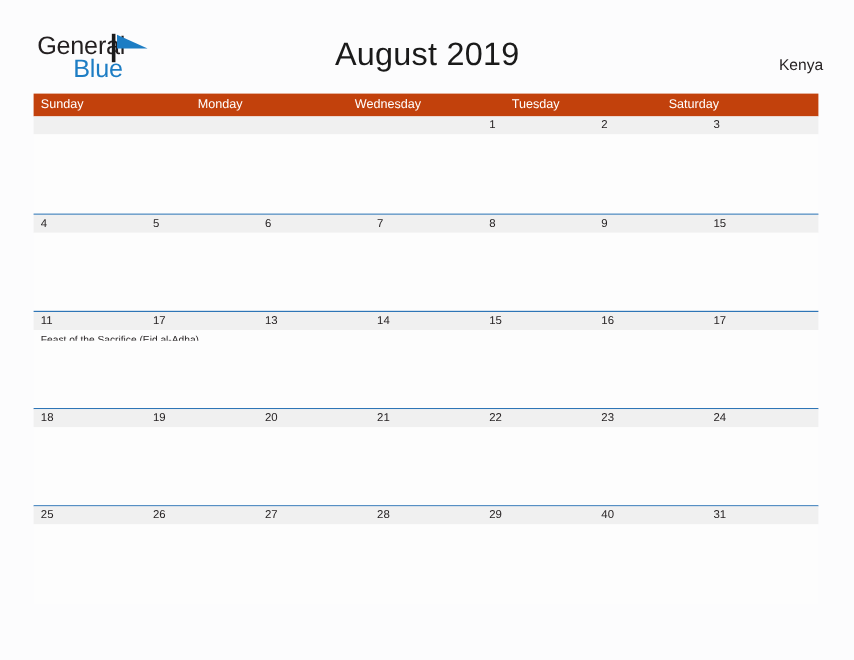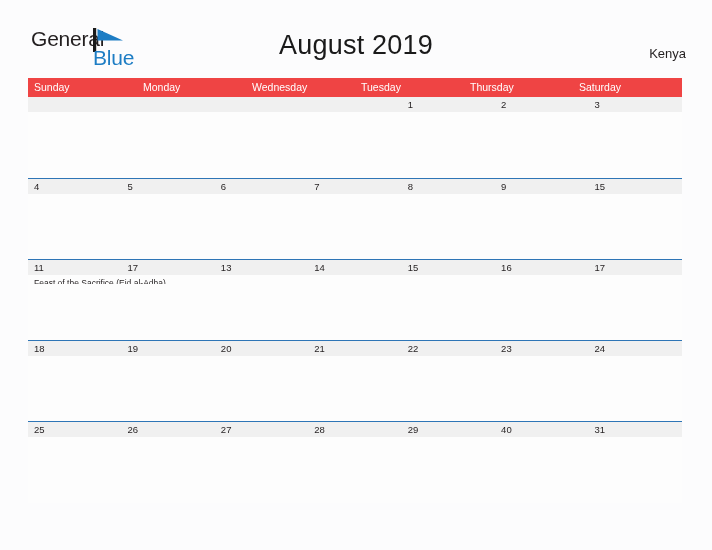--- a/index.html
+++ b/index.html
@@ -45,21 +45,20 @@
     height: 24px;
   }
   .logo-blue {
     position: absolute;
     left: 30px;
     top: 19px;
     font-size: 21px;
     color: #1d7dc4;
     letter-spacing: -0.2px;
     font-family: "Liberation Sans", sans-serif;
-    margin-left: 32px;
   }
 
   .cal-title {
     position: absolute;
     left: 0;
     right: 0;
     top: 30px;
     text-align: center;
     font-size: 27px;
     color: #1a1a1a;
@@ -78,21 +77,21 @@
   
   .calendar {
     position: absolute;
     left: 28px;
     top: 78px;
     width: 654px;
   }
 
   .weekday-row {
     display: flex;
-    background: #ef4444;
+    background: #c2410c;
     height: 19px;
   }
   .weekday-cell {
     flex: 1 1 0;
     color: #ffffff;
     font-size: 10.5px;
     line-height: 19px;
     padding-left: 6px;
     box-sizing: border-box;
     white-space: nowrap;
@@ -160,21 +159,20 @@
 
   <div class="region-label">Kenya</div>
 </div>
 
 <div class="calendar">
   <div class="weekday-row" id="weekday-row">
       <div class="weekday-cell">Sunday</div>
       <div class="weekday-cell">Monday</div>
       <div class="weekday-cell">Wednesday</div>
       <div class="weekday-cell">Tuesday</div>
-      <div class="weekday-cell">Thursday</div>
       <div class="weekday-cell">Saturday</div>
     </div>
   <div id="weeks-container">
       <div class="week-row first">
         <div class="day-strip">
           <div class="num-cell"></div>
           <div class="num-cell"></div>
           <div class="num-cell"></div>
           <div class="num-cell"></div>
           <div class="num-cell">1</div>

